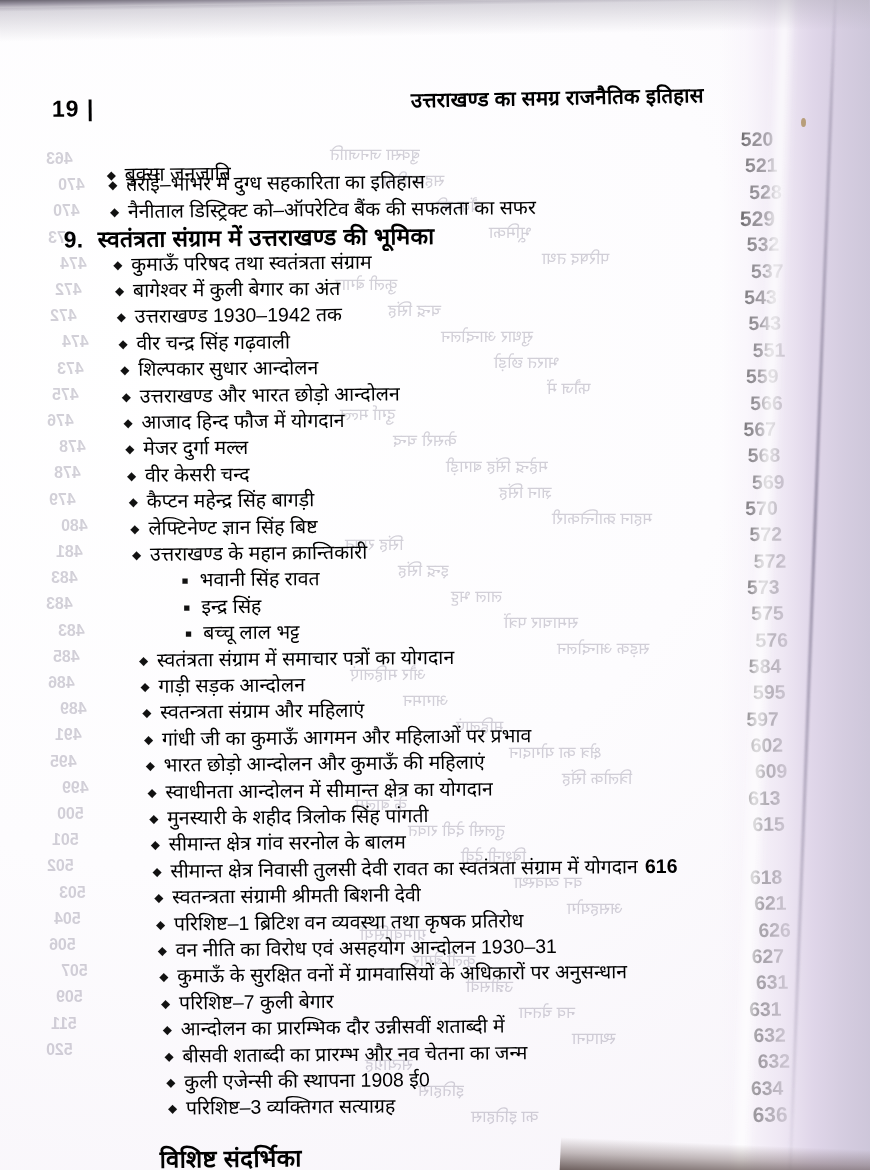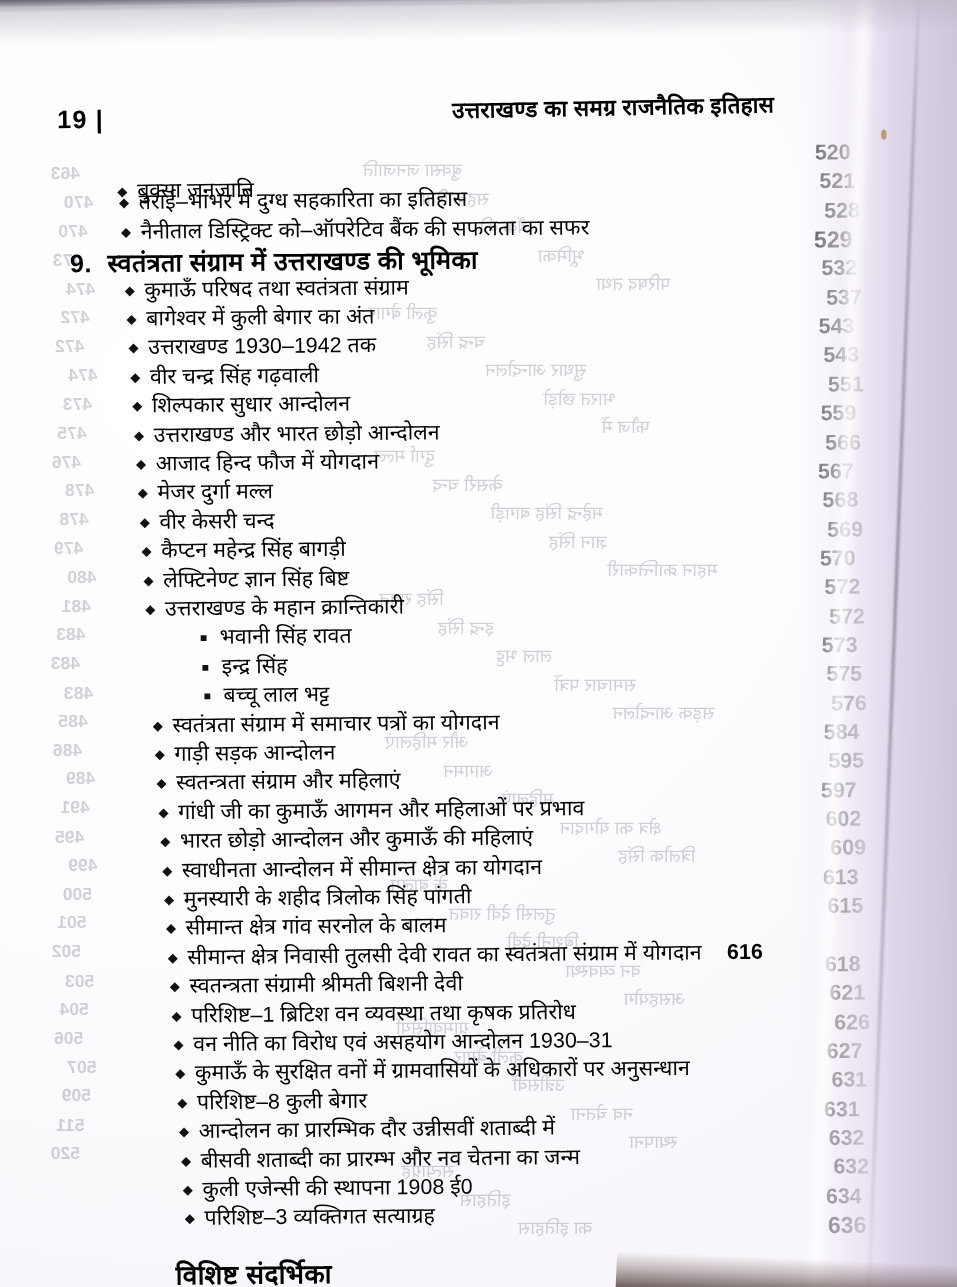--- a/index.html
+++ b/index.html
@@ -357,30 +357,30 @@
         <div class="entry" style="left: 141.944px; top: 726.8px;"><span class="bullet">◆</span><span class="label">गांधी जी का कुमाऊँ आगमन और महिलाओं पर प्रभाव</span></div>
         <div class="pnum" style="width: 90px; left: 692px; top: 710.7px; margin-left: -5px;">597</div>
         <div class="entry" style="left: 143.396px; top: 753.2px;"><span class="bullet">◆</span><span class="label">भारत छोड़ो आन्दोलन और कुमाऊँ की महिलाएं</span></div>
         <div class="pnum" style="width: 90px; left: 692px; top: 737.05px; margin-left: -1px;">602</div>
         <div class="entry" style="left: 144.848px; top: 779.6px;"><span class="bullet">◆</span><span class="label">स्वाधीनता आन्दोलन में सीमान्त क्षेत्र का योगदान</span></div>
         <div class="pnum" style="width: 90px; left: 692px; top: 763.4px; margin-left: 3px;">609</div>
         <div class="entry" style="left: 146.3px; top: 806px;"><span class="bullet">◆</span><span class="label">मुनस्यारी के शहीद त्रिलोक सिंह पांगती</span></div>
         <div class="pnum" style="width: 90px; left: 692px; top: 789.75px; margin-left: -4px;">613</div>
         <div class="entry" style="left: 147.752px; top: 832.4px;"><span class="bullet">◆</span><span class="label">सीमान्त क्षेत्र गांव सरनोल के बालम</span></div>
         <div class="pnum" style="width: 90px; left: 692px; top: 816.1px; margin-left: 0px;">615</div>
-        <div class="entry" style="left: 149.204px; top: 858.8px;"><span class="bullet">◆</span><span class="label">सीमान्त क्षेत्र निवासी तुलसी देवी रावत का स्वतंत्रता संग्राम में योगदान</span><span class="pnum inline" style="position: static; margin-left: 23px;">616</span></div>
+        <div class="entry" style="left: 149.204px; top: 858.8px;"><span class="bullet">◆</span><span class="label">सीमान्त क्षेत्र निवासी तुलसी देवी रावत का स्वतंत्रता संग्राम में योगदान</span><span class="pnum inline" style="position: static; margin-left: 7px;">616</span></div>
         <div class="entry" style="left: 150.656px; top: 885.2px;"><span class="bullet">◆</span><span class="label">स्वतन्त्रता संग्रामी श्रीमती बिशनी देवी</span></div>
         <div class="pnum" style="width: 90px; left: 692px; top: 868.8px; margin-left: -3px;">618</div>
         <div class="entry" style="left: 152.108px; top: 911.6px;"><span class="bullet">◆</span><span class="label">परिशिष्ट–1 ब्रिटिश वन व्यवस्था तथा कृषक प्रतिरोध</span></div>
         <div class="pnum" style="width: 90px; left: 692px; top: 895.15px; margin-left: 1px;">621</div>
         <div class="entry" style="left: 153.56px; top: 938px;"><span class="bullet">◆</span><span class="label">वन नीति का विरोध एवं असहयोग आन्दोलन 1930–31</span></div>
         <div class="pnum" style="width: 90px; left: 692px; top: 921.5px; margin-left: 5px;">626</div>
         <div class="entry" style="left: 155.012px; top: 964.4px;"><span class="bullet">◆</span><span class="label">कुमाऊँ के सुरक्षित वनों में ग्रामवासियों के अधिकारों पर अनुसन्धान</span></div>
         <div class="pnum" style="width: 90px; left: 692px; top: 947.85px; margin-left: -2px;">627</div>
-        <div class="entry" style="left: 156.464px; top: 990.8px;"><span class="bullet">◆</span><span class="label">परिशिष्ट–8 कुली बेगार</span></div>
+        <div class="entry" style="left: 156.464px; top: 990.8px;"><span class="bullet">◆</span><span class="label">परिशिष्ट–7 कुली बेगार</span></div>
         <div class="pnum" style="width: 90px; left: 692px; top: 974.2px; margin-left: 2px;">631</div>
         <div class="entry" style="left: 157.916px; top: 1017.2px;"><span class="bullet">◆</span><span class="label">आन्दोलन का प्रारम्भिक दौर उन्नीसवीं शताब्दी में</span></div>
         <div class="pnum" style="width: 90px; left: 692px; top: 1000.55px; margin-left: -5px;">631</div>
         <div class="entry" style="left: 159.368px; top: 1043.6px;"><span class="bullet">◆</span><span class="label">बीसवी शताब्दी का प्रारम्भ और नव चेतना का जन्म</span></div>
         <div class="pnum" style="width: 90px; left: 692px; top: 1026.9px; margin-left: -1px;">632</div>
         <div class="entry" style="left: 160.82px; top: 1070px;"><span class="bullet">◆</span><span class="label">कुली एजेन्सी की स्थापना 1908 ई0</span></div>
         <div class="pnum" style="width: 90px; left: 692px; top: 1053.25px; margin-left: 3px;">632</div>
         <div class="entry" style="left: 162.272px; top: 1096.4px;"><span class="bullet">◆</span><span class="label">परिशिष्ट–3 व्यक्तिगत सत्याग्रह</span></div>
         <div class="pnum" style="width: 90px; left: 692px; top: 1079.6px; margin-left: -4px;">634</div>
         <div class="tail-title" style="left: 153.724px; top: 1138.8px;">विशिष्ट संदर्भिका</div>

